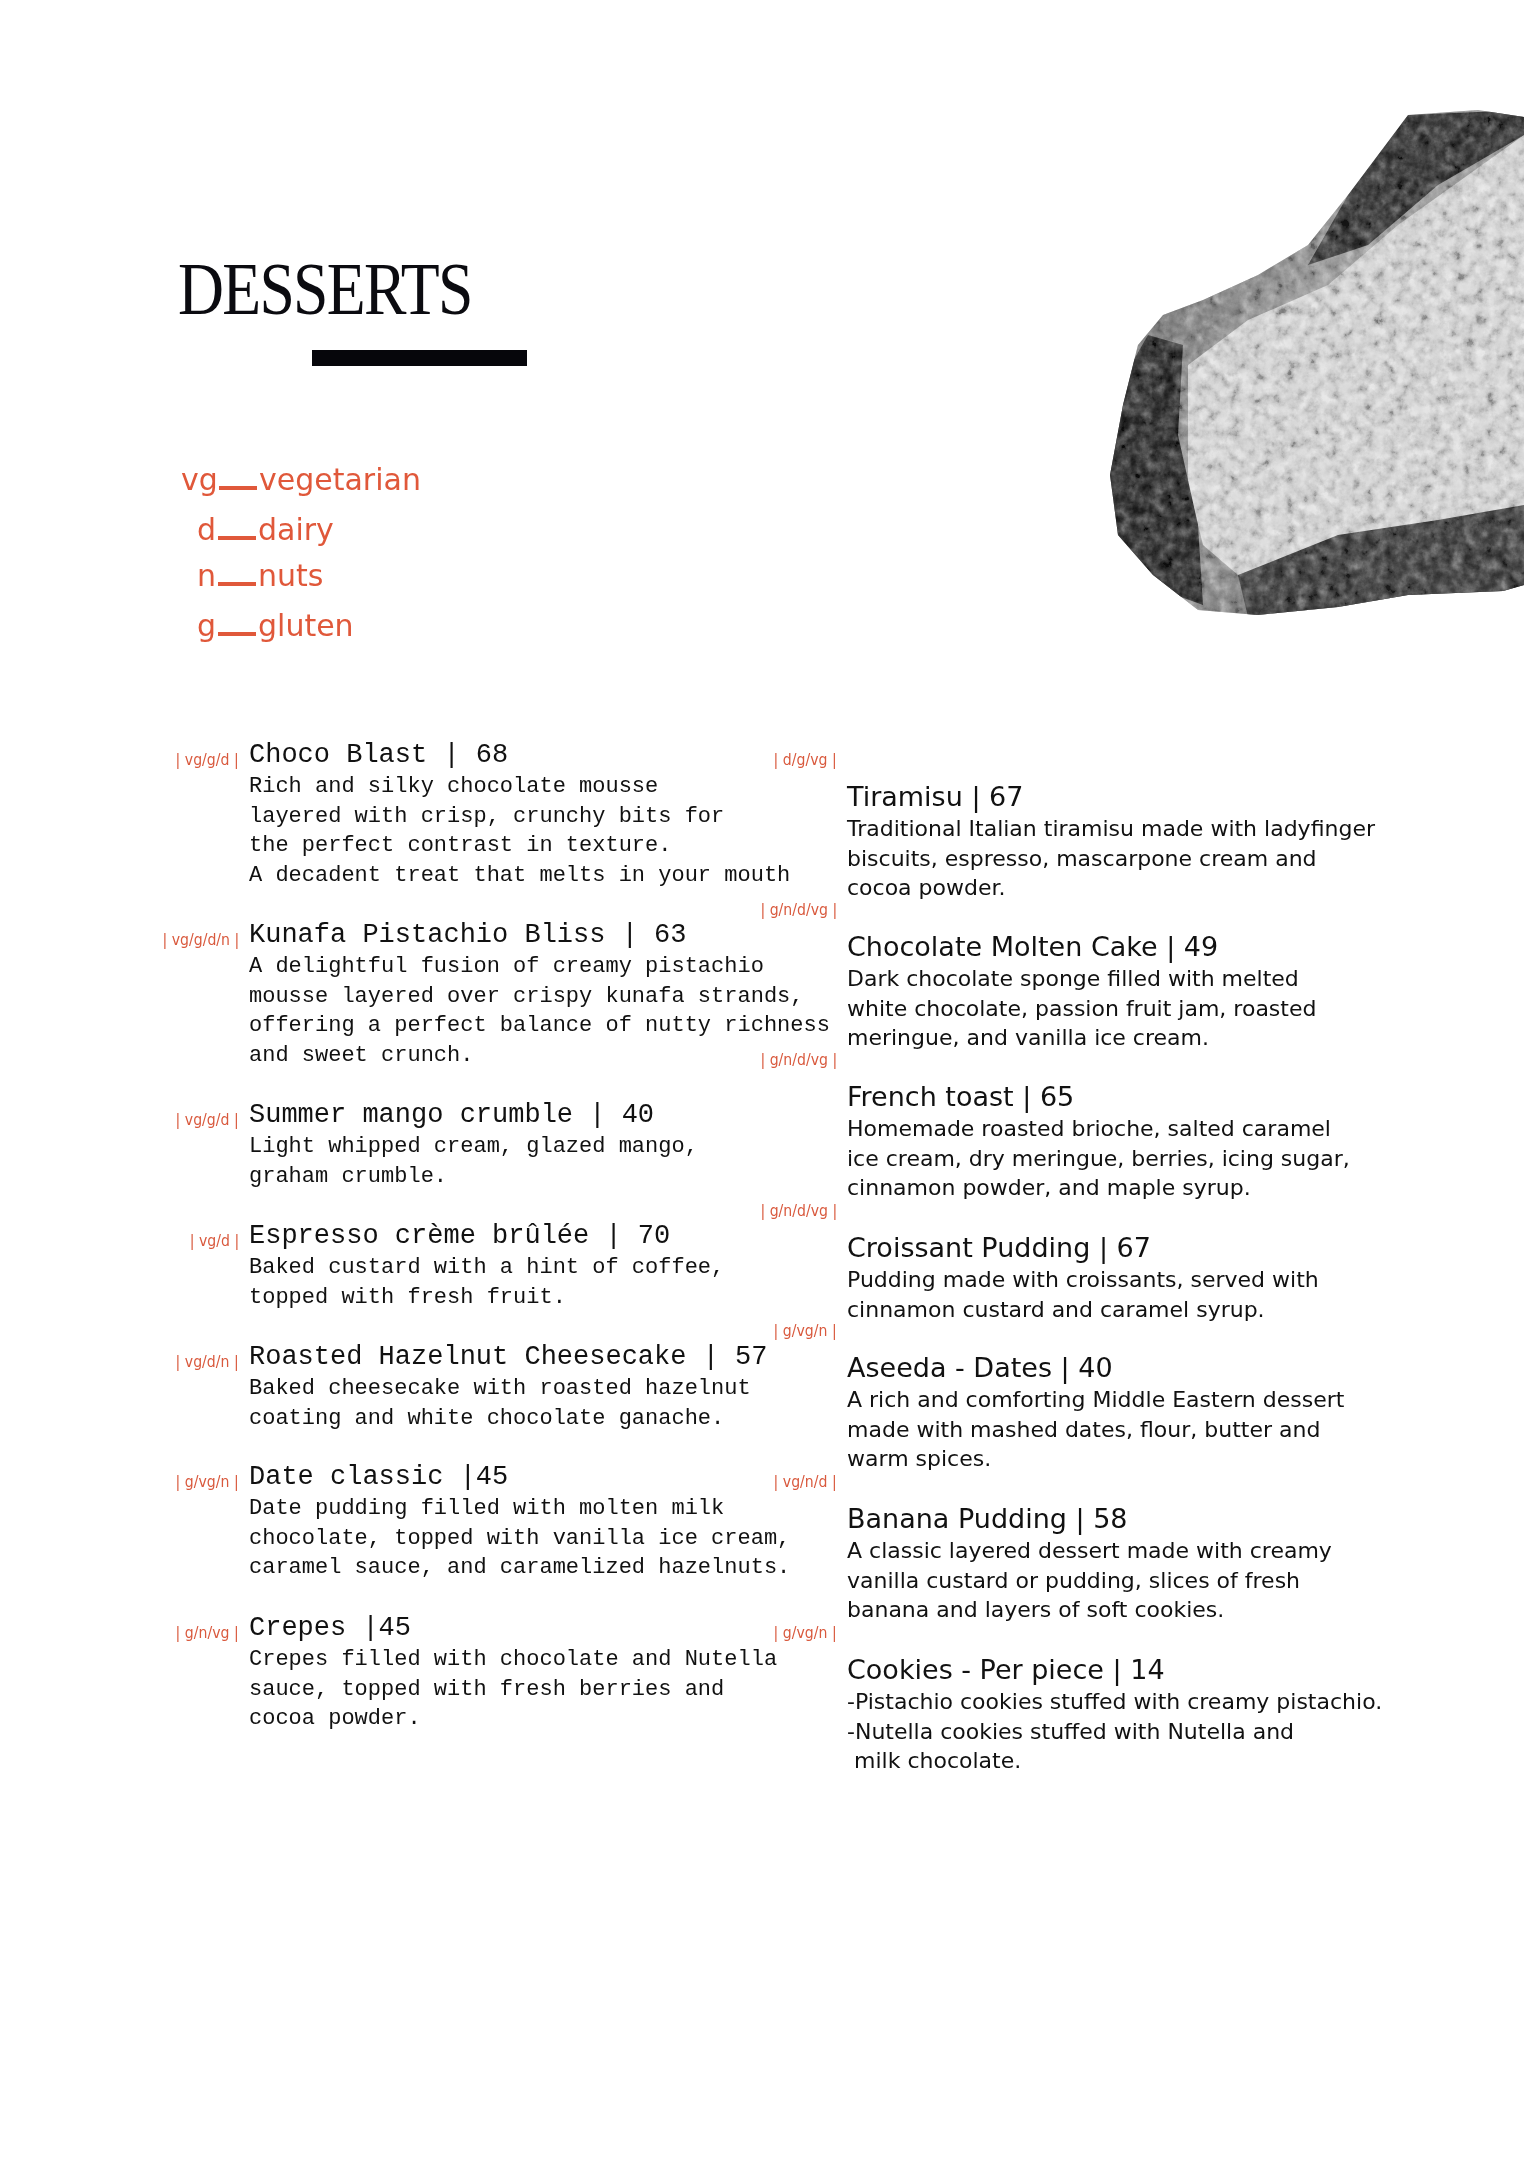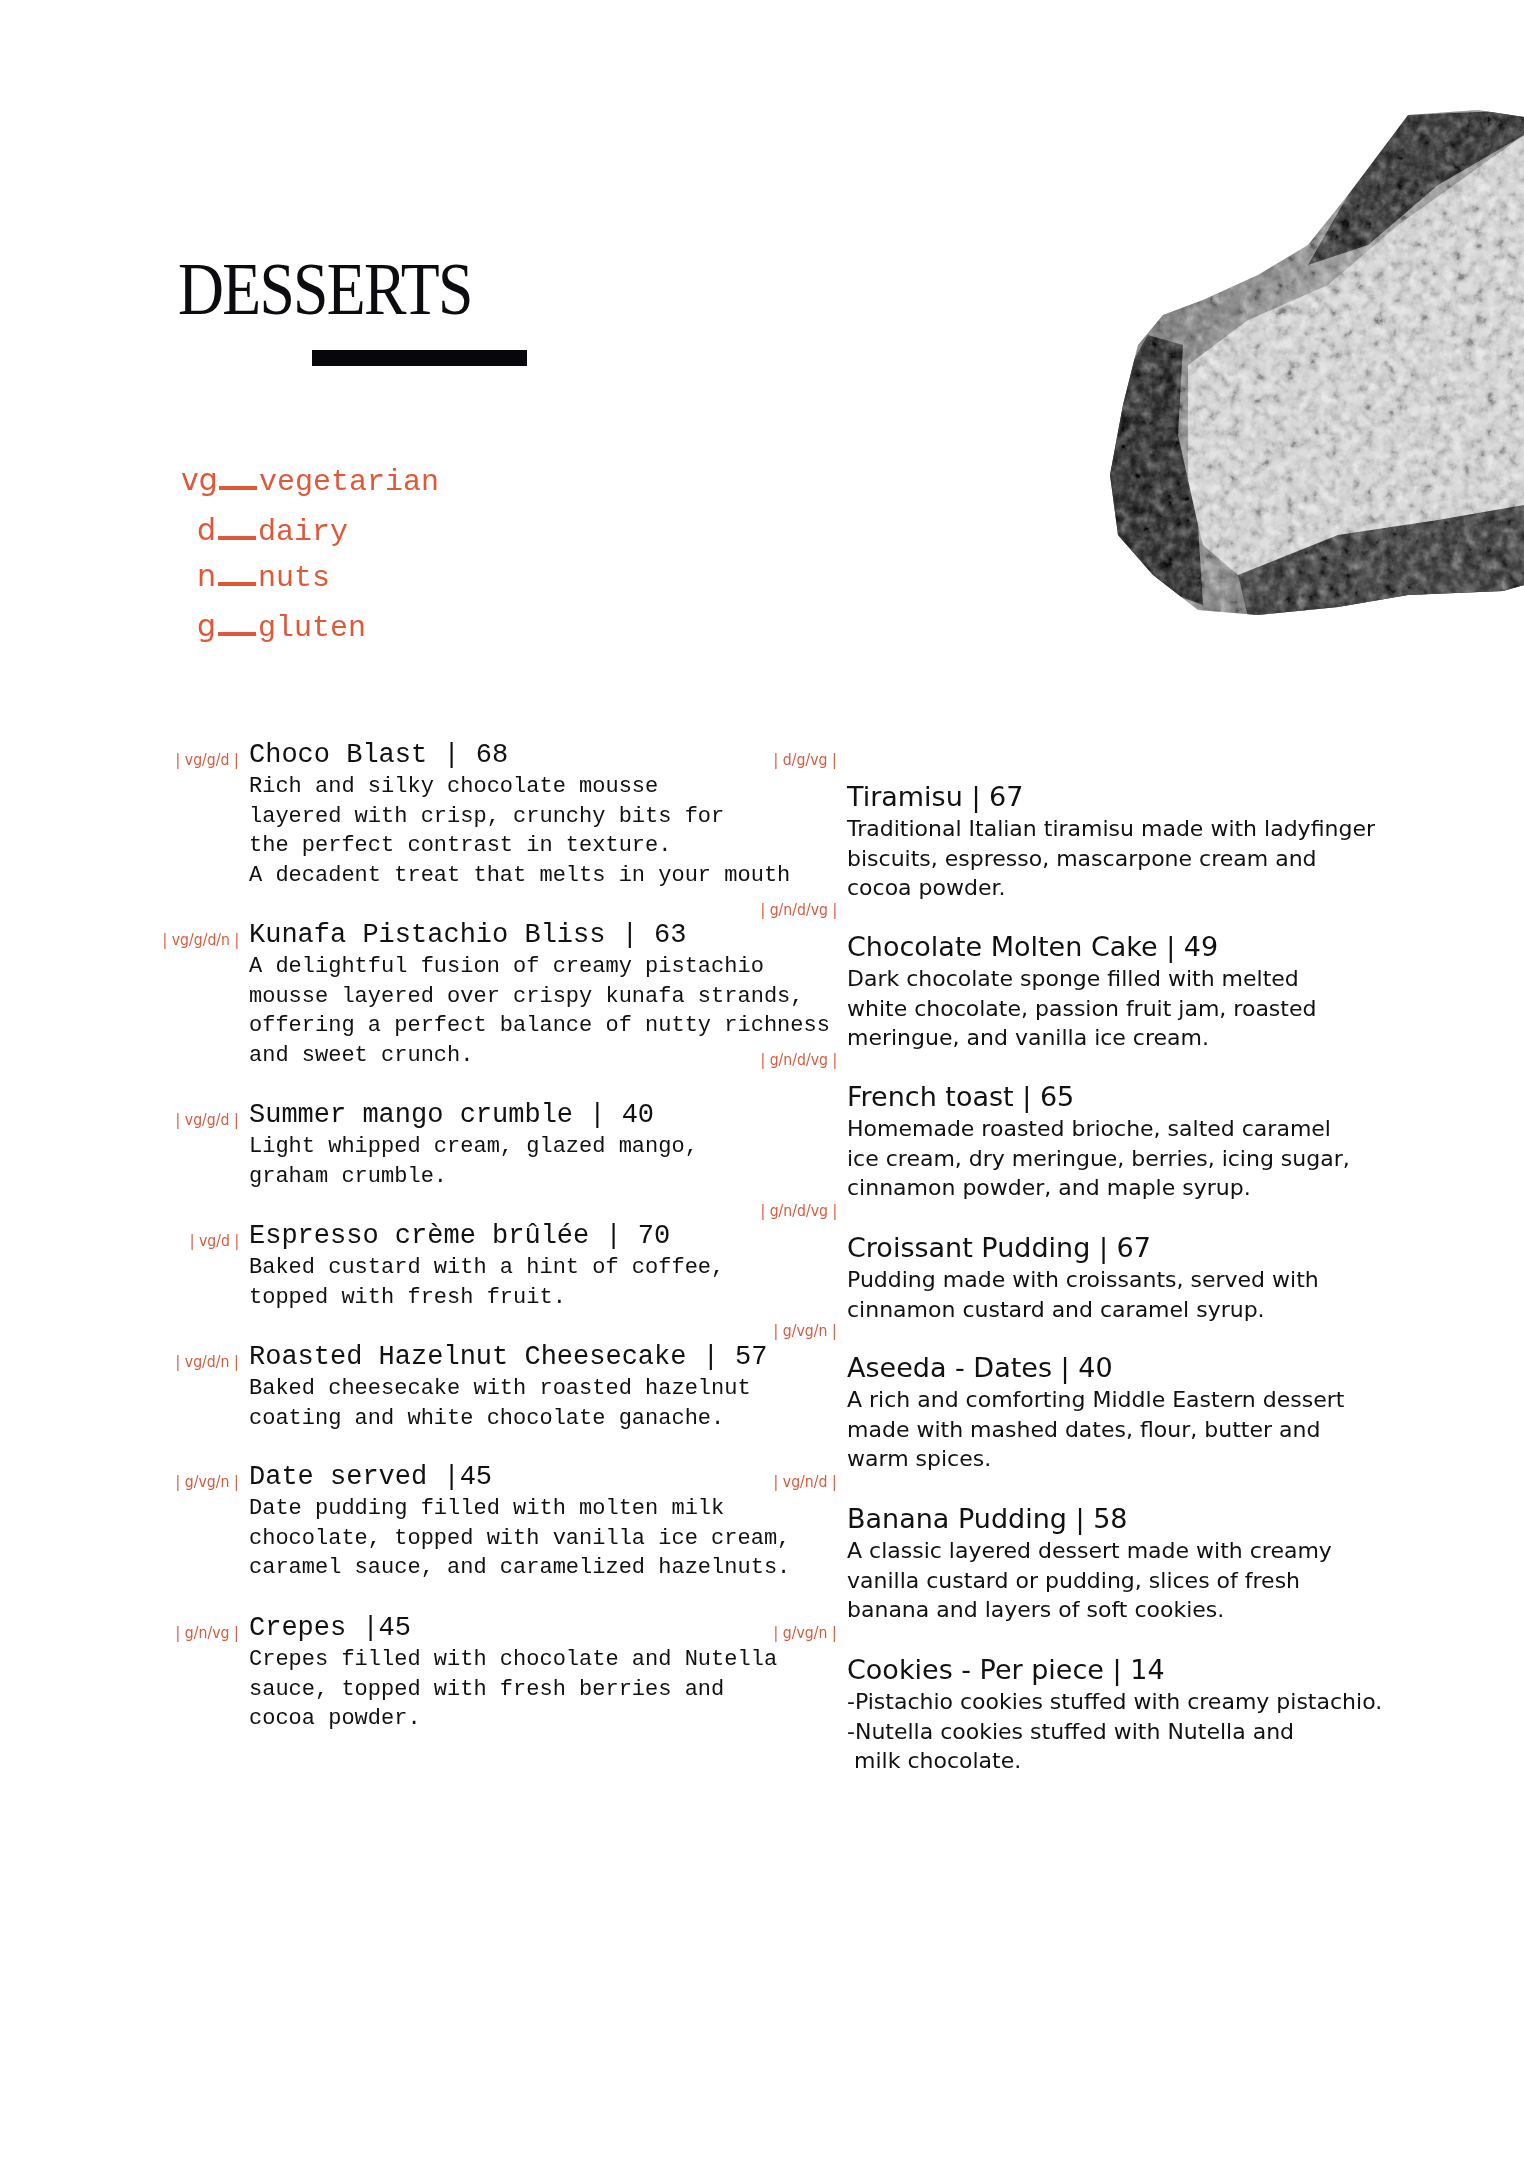--- a/index.html
+++ b/index.html
@@ -14,21 +14,21 @@
       line-height: 1;
     }
     .title-bar {
       position: absolute; left: 312px; top: 350px; width: 215px; height: 16px; background: #06060b;
     }
 
     .legend { position: absolute; left: 180px; top: 462px; color: #e0583a; font-size: 30px; }
     .legend-row { position: absolute; white-space: nowrap; display: flex; align-items: baseline; }
     .legend-code { display: inline-block; text-align: right; }
     .legend-line { display: inline-block; width: 38px; height: 4px; background: #e0583a; margin: 0 2px; position: relative; top: 0px; }
-    .legend-label { display: inline-block; font-family: Liberation Mono, monospace; }
+    .legend-label { display: inline-block; }
 
     .rock { position: absolute; left: 1108px; top: 105px; width: 416px; height: 520px; }
 
     .col { position: absolute; top: 738px; }
     .col.left { left: 0; width: 760px; }
     .col.right { left: 600px; width: 924px; }
     .item { position: absolute; left: 0; width: 100%; }
     .item .tag {
       position: absolute; top: 12px; text-align: right; color: #d9593d;
       font-size: 16px; white-space: nowrap; font-family: "DejaVu Sans", sans-serif;
@@ -135,21 +135,21 @@
 topped with fresh fruit.</div>
   </div>
   <div class="item" style="top:602px;">
     <span class="tag">| vg/d/n |</span>
     <div class="head"><span>Roasted Hazelnut Cheesecake</span> <span>|  57</span></div>
     <div class="desc">Baked cheesecake with roasted hazelnut
 coating and white chocolate ganache.</div>
   </div>
   <div class="item" style="top:722px;">
     <span class="tag">| g/vg/n |</span>
-    <div class="head"><span>Date served</span> <span>|45</span></div>
+    <div class="head"><span>Date classic</span> <span>|45</span></div>
     <div class="desc">Date pudding filled with molten milk
 chocolate, topped with vanilla ice cream,
 caramel sauce, and caramelized hazelnuts.</div>
   </div>
   <div class="item" style="top:873px;">
     <span class="tag">| g/n/vg |</span>
     <div class="head"><span>Crepes</span> <span>|45</span></div>
     <div class="desc">Crepes filled with chocolate and Nutella
 sauce, topped with fresh berries and
 cocoa powder.</div>

